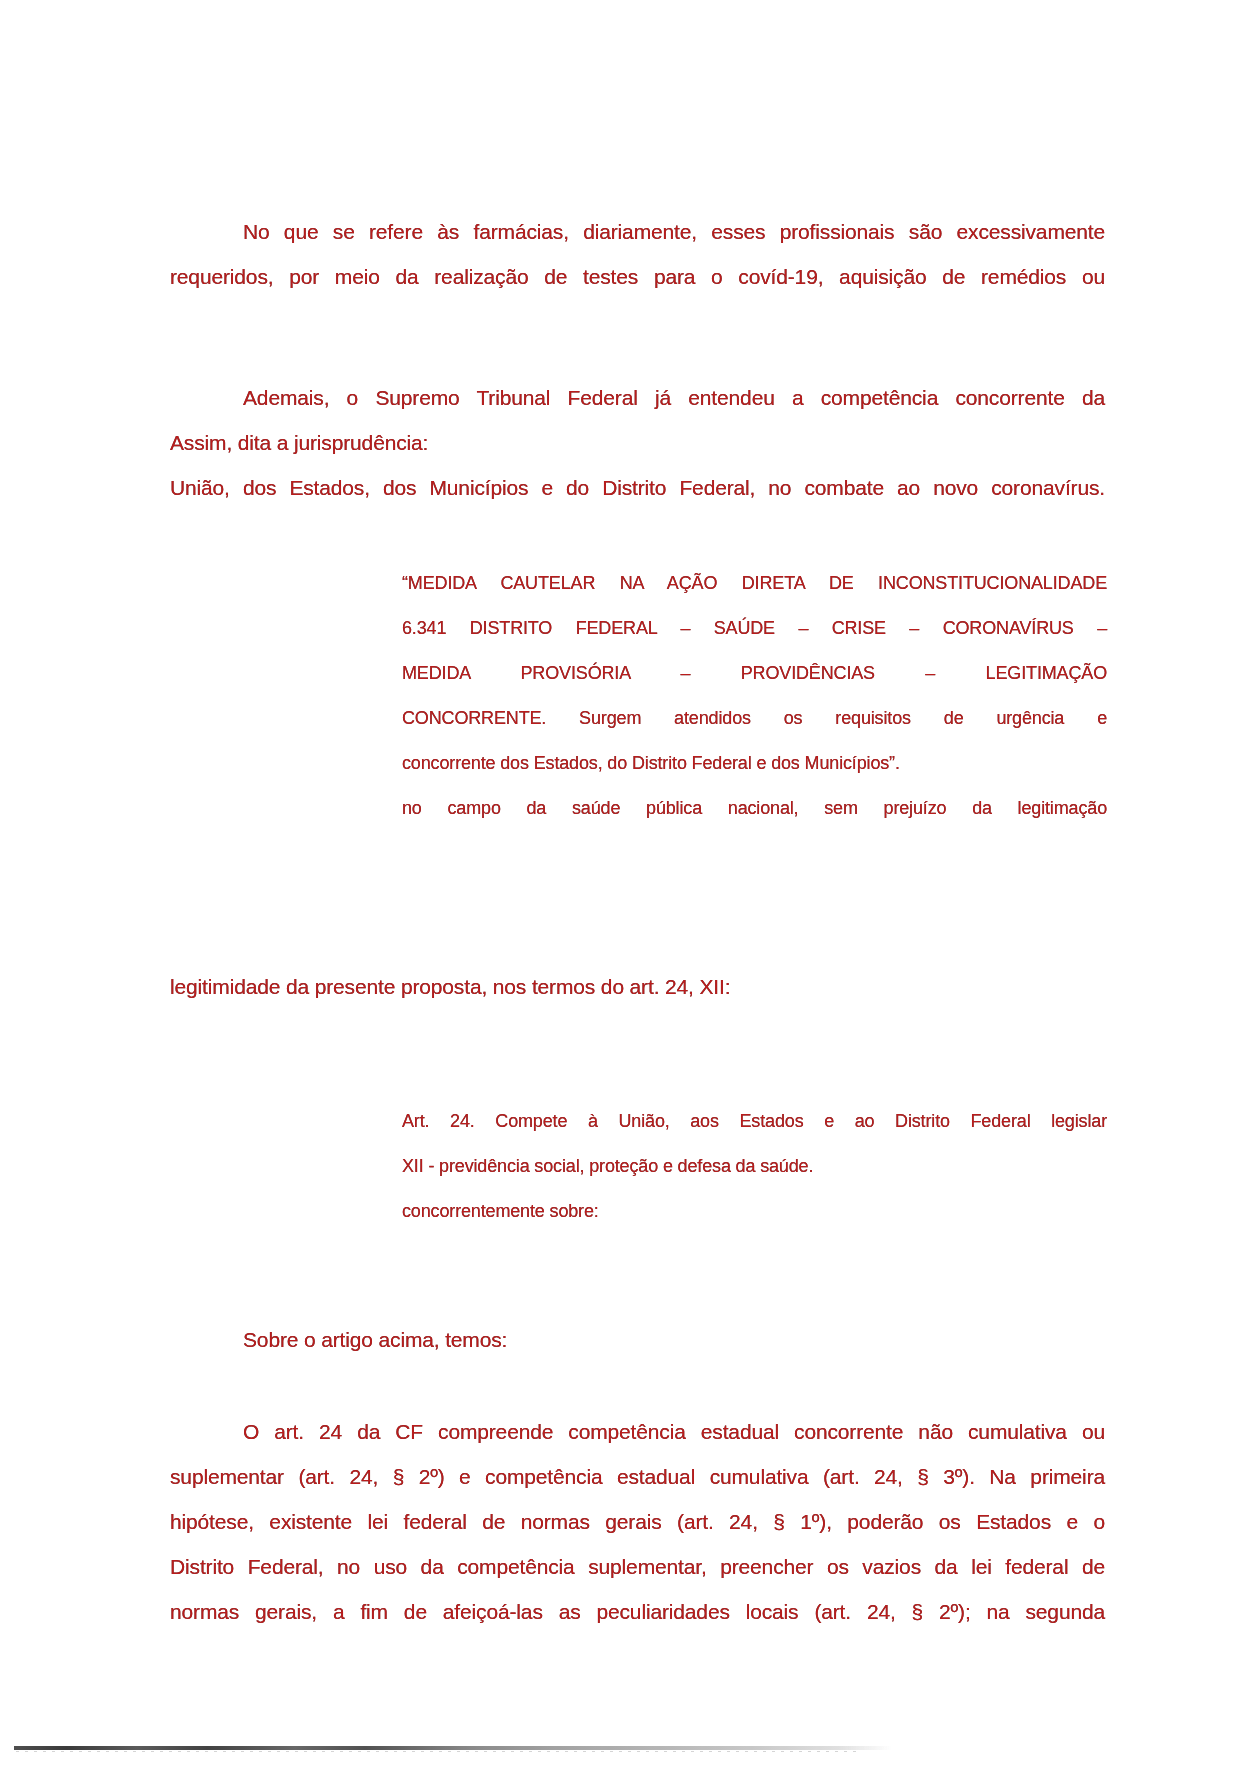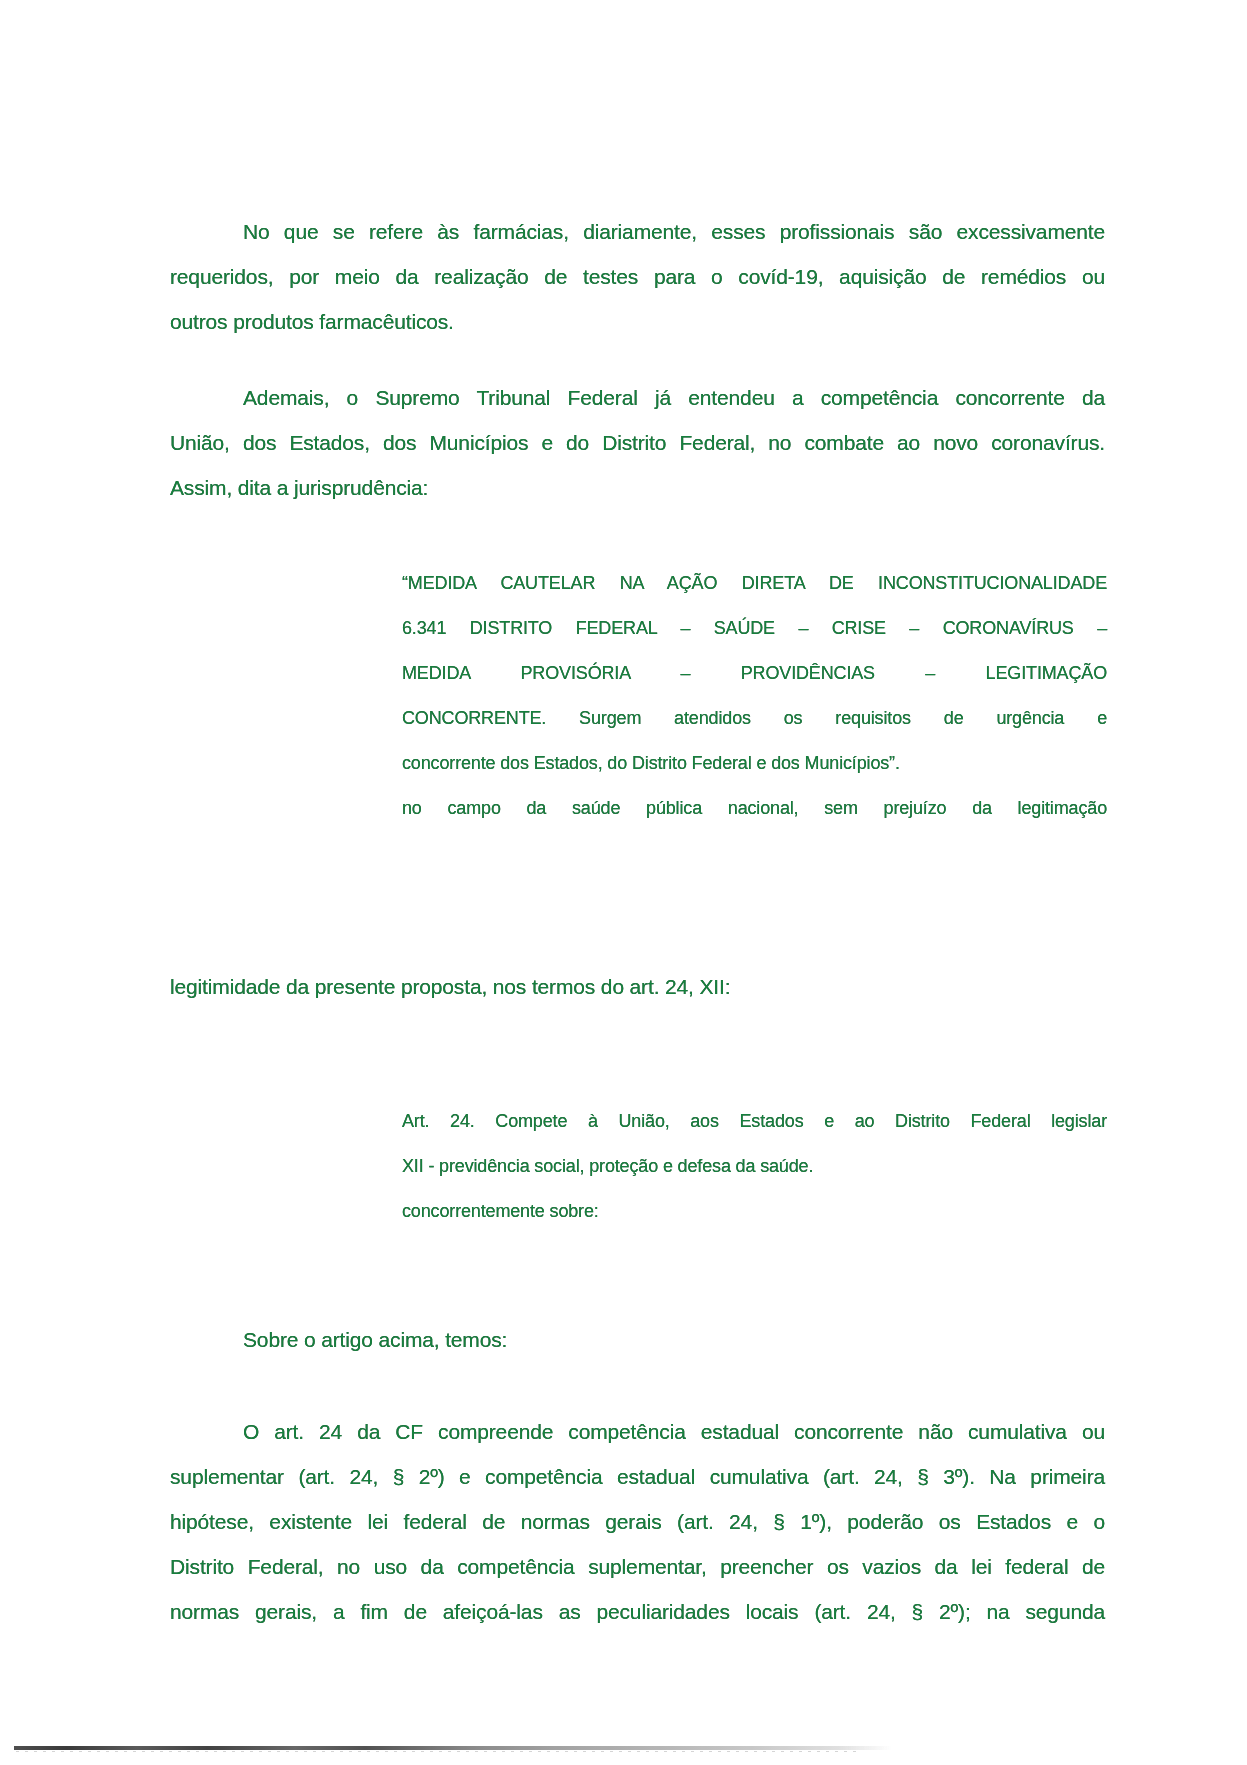--- a/index.html
+++ b/index.html
@@ -7,21 +7,21 @@
     padding: 0;
     background: #ffffff;
   }
   .page {
     position: relative;
     width: 1247px;
     height: 1765px;
     background: #ffffff;
     overflow: hidden;
     font-family: "Liberation Sans", sans-serif;
-    color: #15803d;
+    color: #b91c1c;
   }
   .block {
     position: absolute;
     left: 170px;
     width: 935px;
   }
   .block.quote {
     left: 402px;
     width: 705px;
   }
@@ -67,26 +67,25 @@
   }
 </style>
 </head>
 <body>
 
 <div class="page">
   <div id="content">
       <div class="block body" style="top: 209px;">
         <div class="line fill indent">No que se refere às farmácias, diariamente, esses profissionais são excessivamente</div>
         <div class="line fill">requeridos, por meio da realização de testes para o covíd-19, aquisição de remédios ou</div>
-        <div class="line">outros produtos farmacêuticos.</div>
       </div>
       <div class="block body" style="top: 375px;">
         <div class="line fill indent">Ademais, o Supremo Tribunal Federal já entendeu a competência concorrente da</div>
+        <div class="line">Assim, dita a jurisprudência:</div>
         <div class="line fill">União, dos Estados, dos Municípios e do Distrito Federal, no combate ao novo coronavírus.</div>
-        <div class="line">Assim, dita a jurisprudência:</div>
       </div>
       <div class="block quote" style="top: 561px;">
         <div class="line fill">“MEDIDA CAUTELAR NA AÇÃO DIRETA DE INCONSTITUCIONALIDADE</div>
         <div class="line fill">6.341 DISTRITO FEDERAL – SAÚDE – CRISE – CORONAVÍRUS –</div>
         <div class="line fill">MEDIDA PROVISÓRIA – PROVIDÊNCIAS – LEGITIMAÇÃO</div>
         <div class="line fill">CONCORRENTE. Surgem atendidos os requisitos de urgência e</div>
         <div class="line">concorrente dos Estados, do Distrito Federal e dos Municípios”.</div>
         <div class="line fill">no campo da saúde pública nacional, sem prejuízo da legitimação</div>
       </div>
       <div class="block body" style="top: 964px;">

